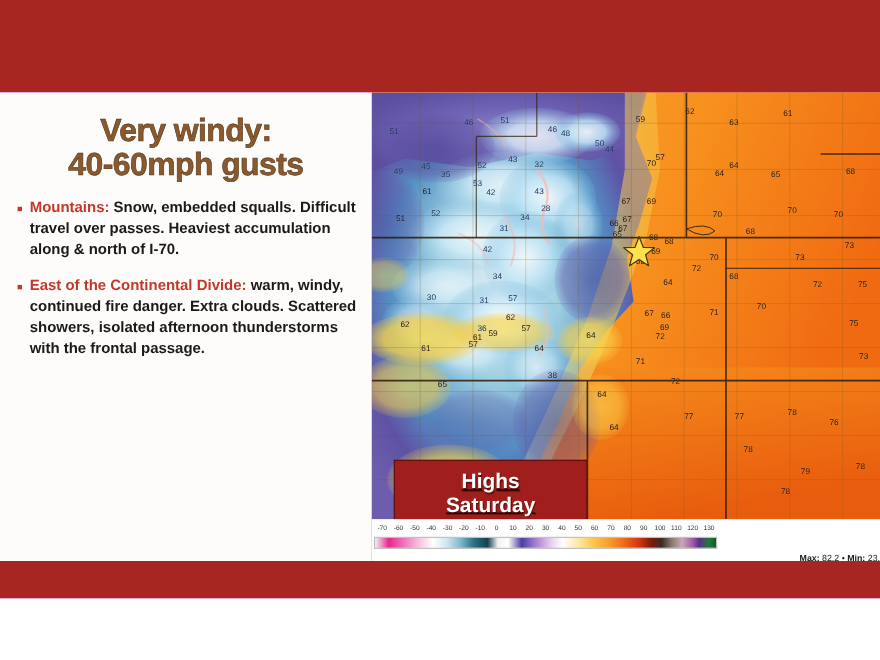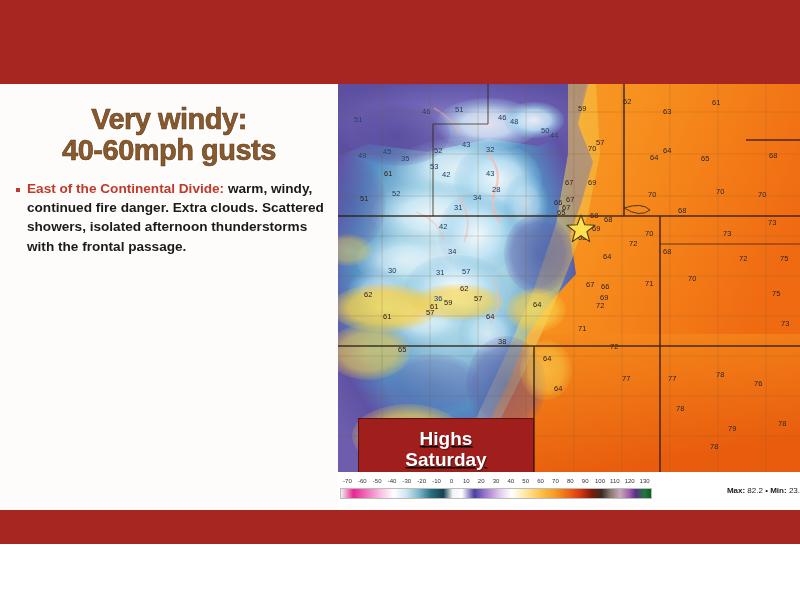--- a/index.html
+++ b/index.html
@@ -213,21 +213,21 @@
       #8a7a70 87%,
       #c9a8b8 90%,
       #a05fa8 93%,
       #5c2f8a 95%,
       #1f7a3a 98%,
       #0f5a24 100%);
   }
   #maxmin {
     position: absolute;
     right: 0;
-    top: 14px;
+    top: 31px;
     font-size: 8px;
     color: #1a1a1a;
     white-space: nowrap;
     overflow: hidden;
   }
   #maxmin b { font-weight: bold; }
 </style>
 </head>
 <body>
 
@@ -236,20 +236,24 @@
   <div id="band-top" class="band"></div>
   <div id="band-bottom" class="band"></div>
 
   <div id="text-panel">
 
     <div id="headline">
       <span class="hl-line">Very windy:</span>
       <span class="hl-line">40-60mph gusts</span>
     </div>
 
+    <div class="bullet-row">
+      <div class="bullet-dot"></div>
+      <div class="bullet-text"><span class="lead">Mountains:</span><span> Snow, embedded squalls. Difficult travel over passes. Heaviest accumulation along &amp; north of I-70.</span></div>
+    </div>
 
     <div class="bullet-row">
       <div class="bullet-dot"></div>
       <div class="bullet-text"><span class="lead">East of the Continental Divide:</span><span> warm, windy, continued fire danger. Extra clouds. Scattered showers, isolated afternoon thunderstorms with the frontal passage.</span></div>
     </div>
 
   </div>
 
   <div id="map-wrap">
 

